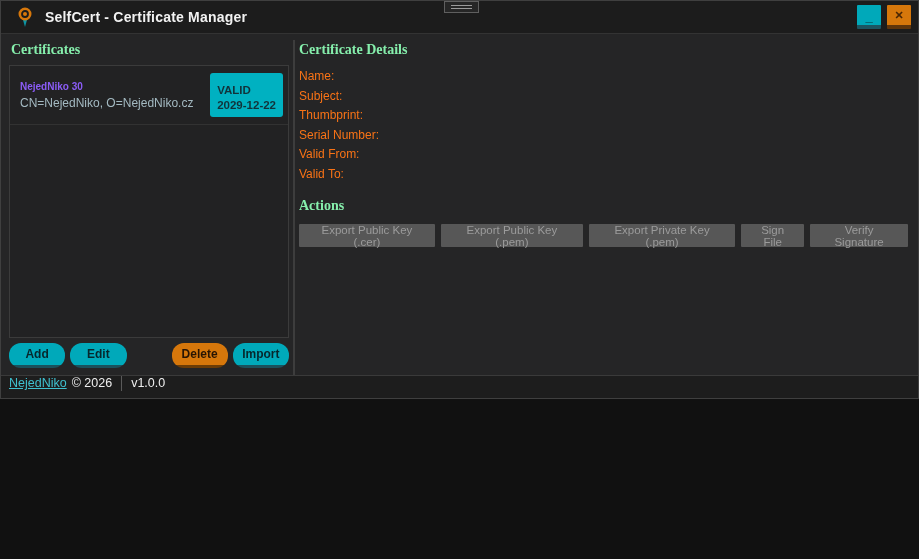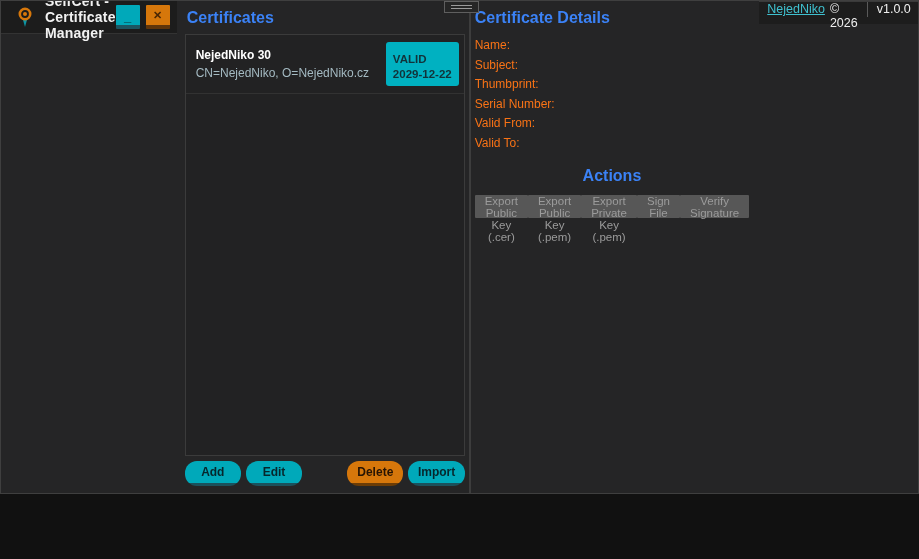--- a/index.html
+++ b/index.html
@@ -1,24 +1,24 @@
 <!DOCTYPE html>
 <html><head>
 <meta charset="utf-8">
 <style>
   * { box-sizing: border-box; margin: 0; padding: 0; }
   html, body { background: #111; }
   body { font-family: "Liberation Sans", sans-serif; }
 
   .window {
     position: relative;
-    width: 919px; height: 494px;
+    width: 919px; height: 399px;
     background: #252526;
     border: 1px solid #3f3f3f;
-    display: flex; flex-direction: row;
+    display: flex; flex-direction: column;
     color: #fff;
     overflow: hidden;
   }
 
   
   .titlebar {
     position: relative;
     height: 33px; flex: 0 0 33px;
     background: #1c1c1c;
     border-bottom: 1px solid #333;
@@ -49,36 +49,36 @@
   .win-btn.close .glyph { color: #4a2604; font-size: 11px; }
 
   
   .content { flex: 1 1 auto; display: flex; min-height: 0; }
 
   .left-panel {
     width: 292px; flex: 0 0 292px;
     display: flex; flex-direction: column;
     padding: 8px 4px 7px 8px;
   }
-  h2.section-heading { font-size: 16px; font-weight: bold; color: #3b82f6; }
+  h2.section-heading { font-size: 14px; font-weight: bold; color: #86efac; font-family: Liberation Serif, serif; }
   .left-panel h2.section-heading { margin: 0 0 7px 2px; }
 
   .listbox {
     flex: 1 1 auto;
     border: 1px solid #3b3b3b;
     background: #222223;
     overflow: hidden;
   }
   .cert-item {
     display: flex; align-items: center; justify-content: space-between;
     padding: 7px 5px 7px 10px;
     border-bottom: 1px solid #323232;
     cursor: pointer;
   }
-  .cert-name { font-size: 12px; font-weight: bold; color: #ffffff; }
+  .cert-name { font-size: 10px; font-weight: bold; color: #8b5cf6; }
   .cert-subject { font-size: 12px; color: #a4bac2; margin-top: 4px; }
   .badge {
     background: #00b1c1; color: #11333a;
     border-radius: 3px; padding: 10px 7px 4px 7px;
     font-size: 11.5px; font-weight: bold; line-height: 15px;
     flex: 0 0 auto;
   }
 
   .left-buttons { display: flex; gap: 5px; margin-top: 5px; padding-right: 0; }
   .accent-btn {
@@ -98,22 +98,22 @@
   }
   .accent-btn.import { margin-left: auto; }
 
   .v-divider { flex: 0 0 2px; background: #3d3d3d; margin: 6px 0 0 0; }
 
   .right-panel { flex: 1 1 auto; padding: 8px 10px 0 4px; }
   .right-panel h2.section-heading { margin: 0 0 9px 0; }
   .field-row { font-size: 12px; line-height: 19.6px; }
   .field-label { font-weight: normal; color: #f97316; }
   .field-value { color: #ddd; margin-left: 5px; }
-  .actions-heading { margin-top: 13px !important; margin-bottom: 10px !important; text-align: center; }
-  .actions-row { display: flex; }
+  .actions-heading { margin-top: 13px !important; margin-bottom: 10px !important; }
+  .actions-row { display: flex; gap: 6px; }
   .action-btn {
     background: #575757; color: #9b9b9b;
     border: none; border-radius: 1px;
     font-family: "Liberation Sans", sans-serif;
     font-size: 11.5px;
     height: 23px; padding: 0 10px;
     cursor: default;
   }
 
   

